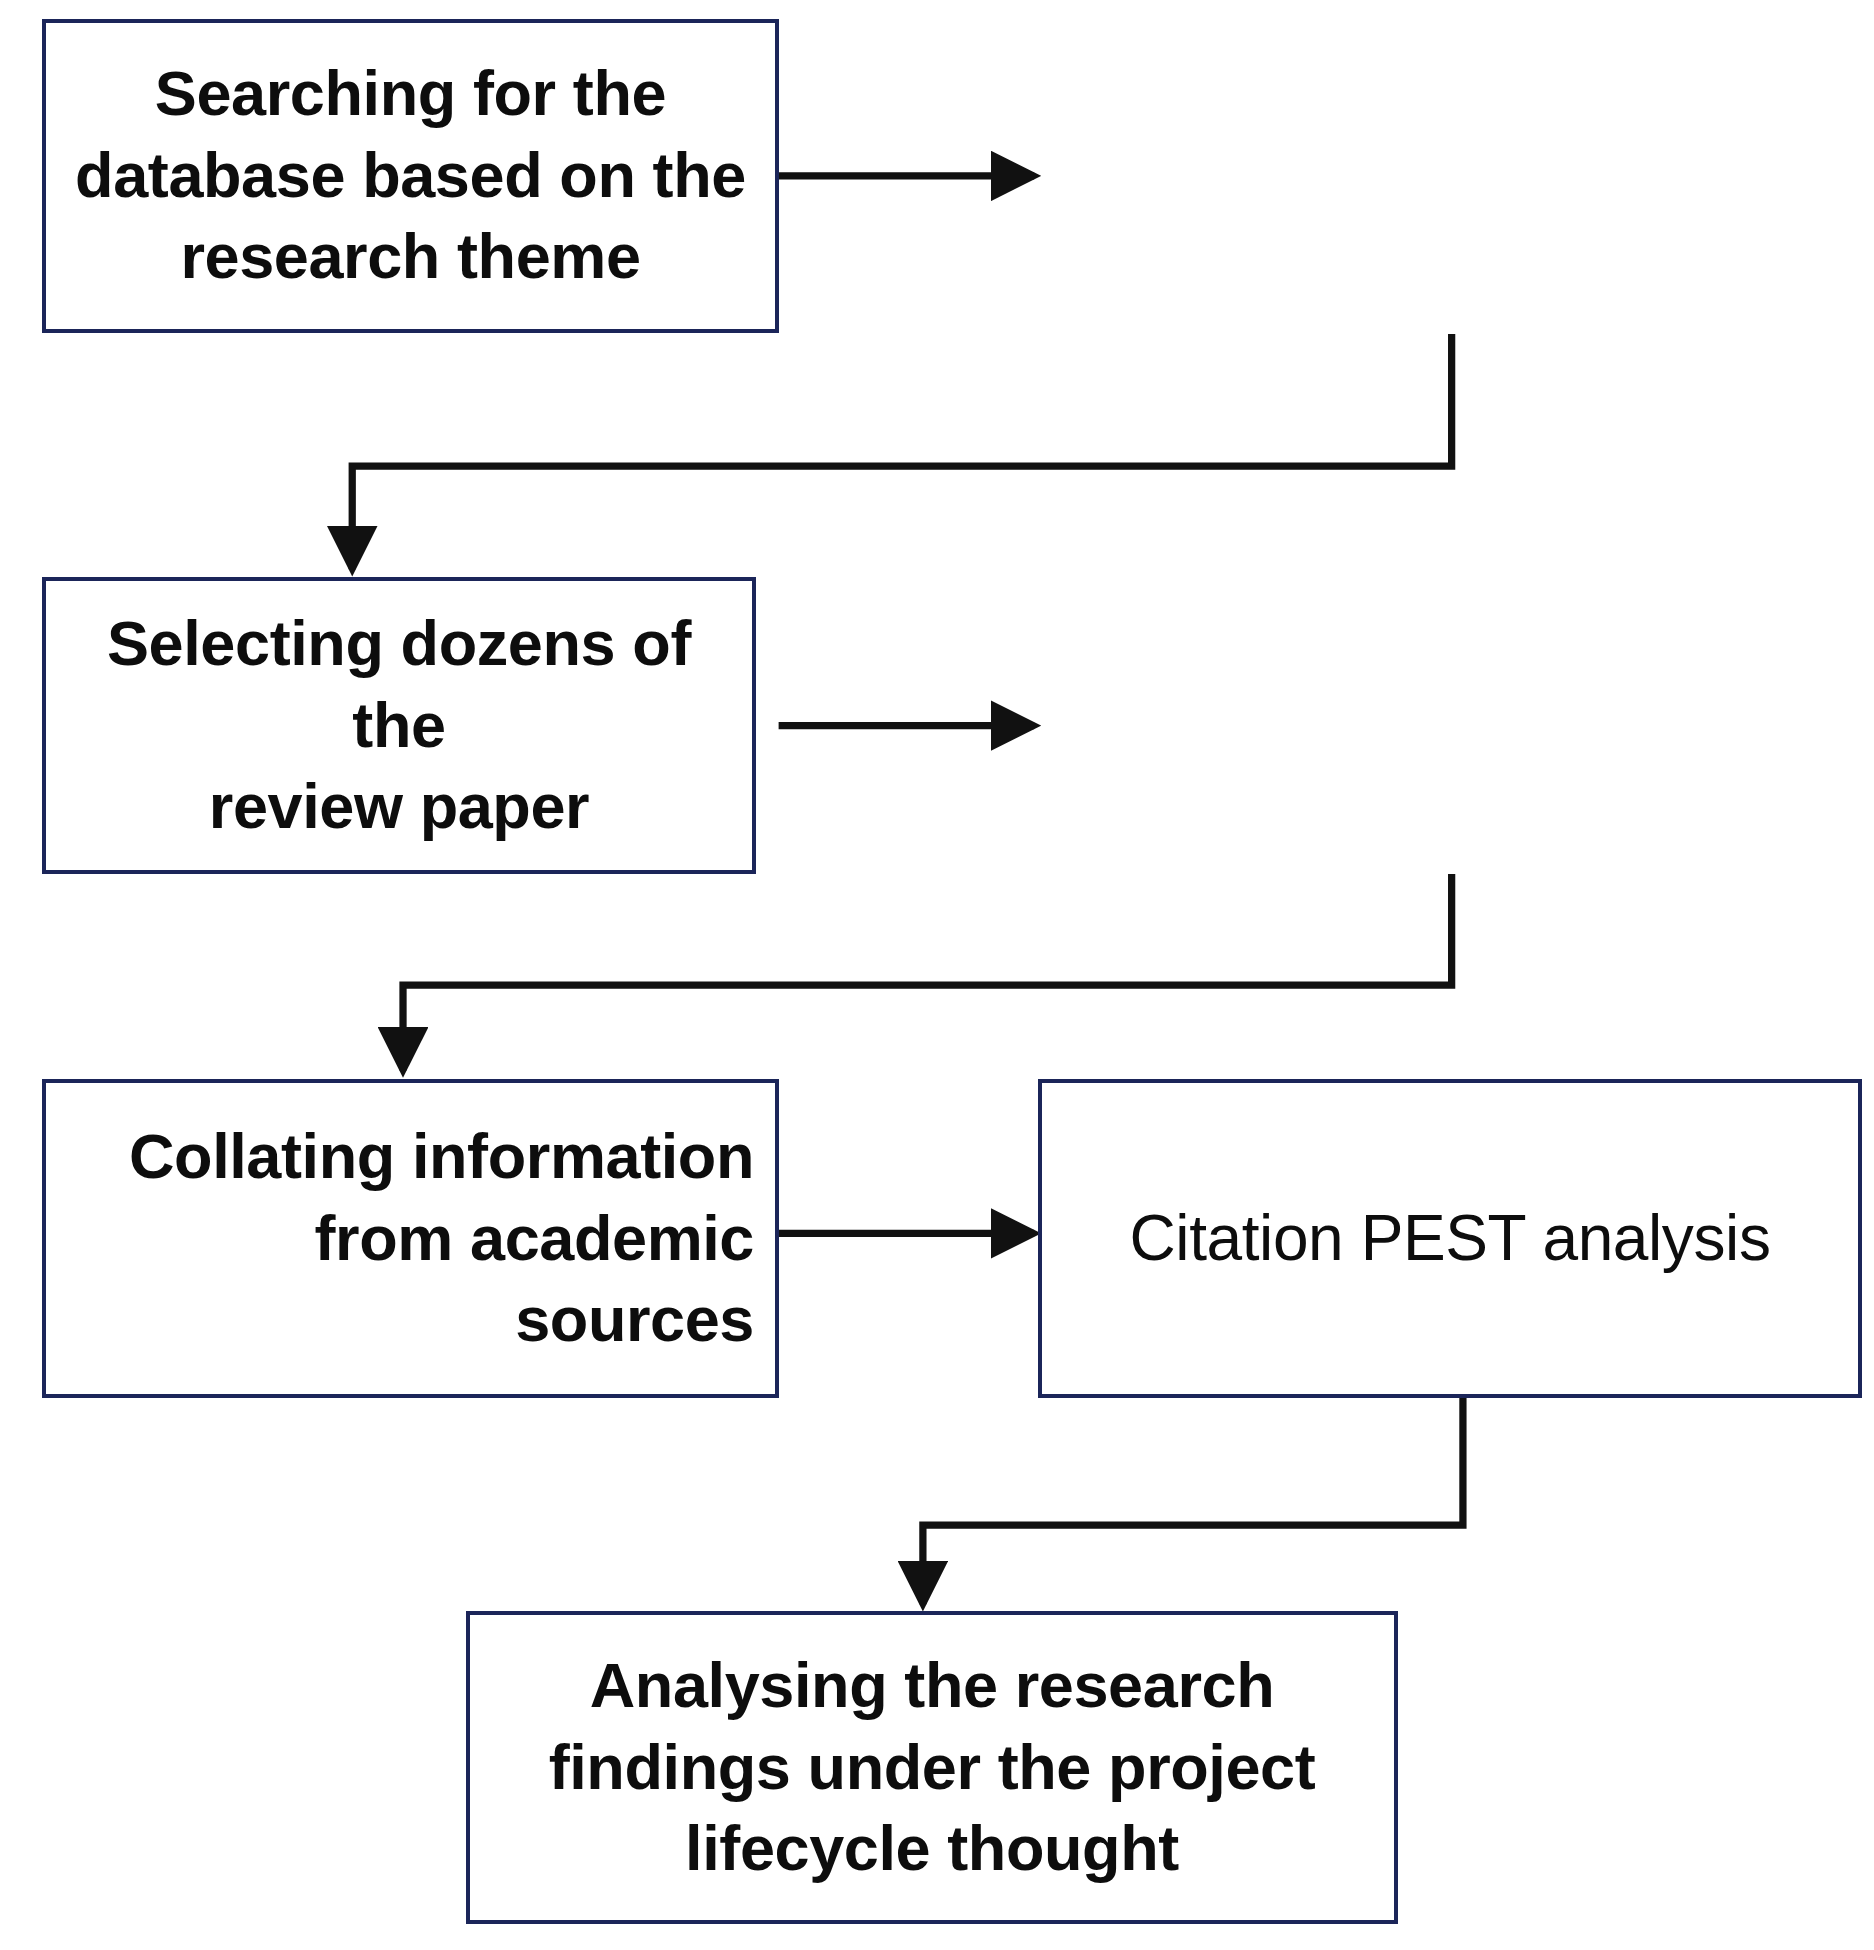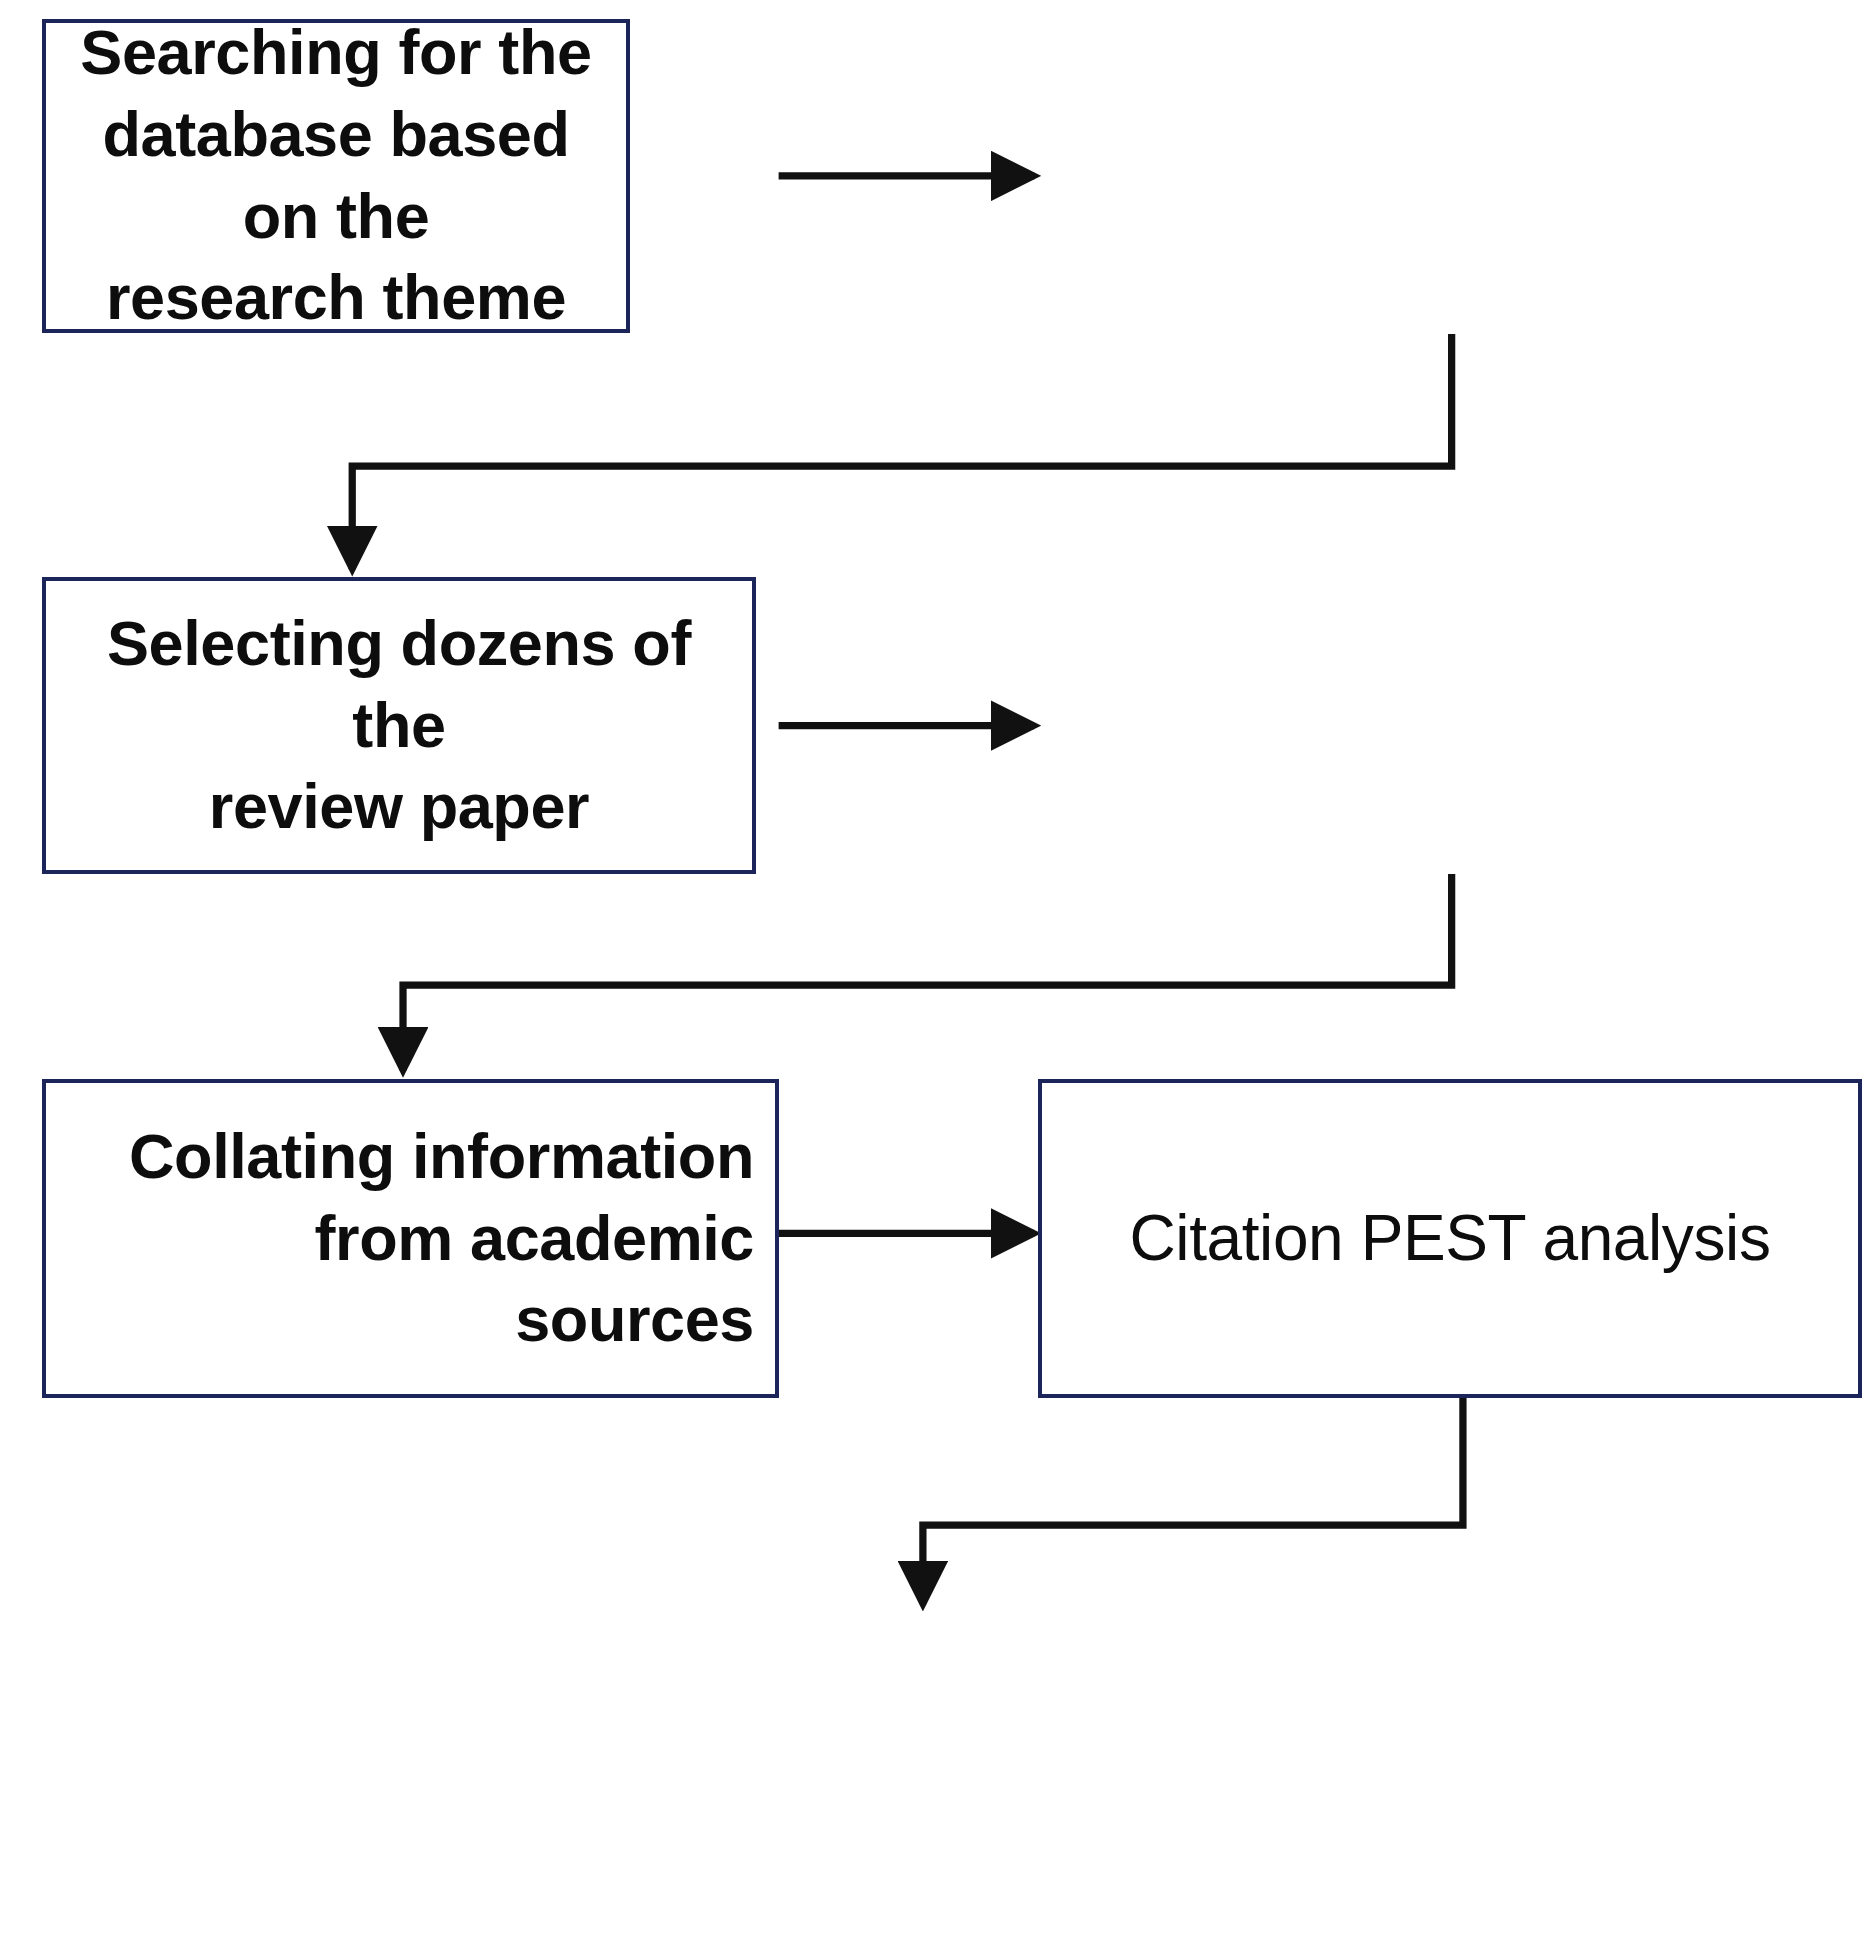--- a/index.html
+++ b/index.html
@@ -81,21 +81,21 @@
 
     <g>
       <line x1="966" y1="1530" x2="1283" y2="1530" stroke="#111111" stroke-width="9" marker-end="url(#arrowhead)"></line>
     </g>
 
     <g>
       <path d="M 1815 1734 L 1815 1892 L 1145 1892 L 1145 1990" stroke="#111111" stroke-width="9" fill="none" marker-end="url(#arrowhead)"></path>
     </g>
   </svg>
 
-  <div class="node" style="left:42px; top:18.5px; width:588px; height:314px;align-items:center;">
+  <div class="node" style="left:42px; top:18.5px; width:737px; height:314px;align-items:center;">
     <span class="node-label label-bold">Searching for the
 database based on the
 research theme</span>
   </div>
 
 
   <div class="node" style="left:42px; top:577px; width:714px; height:297px;">
     <span class="node-label label-bold">Selecting dozens of the
 review paper</span>
   </div>
@@ -103,15 +103,20 @@
 
   <div class="node" style="left:42px; top:1079px; width:737px; height:319px;text-align:right;">
     <span class="node-label label-bold">Collating information
 from academic sources</span>
   </div>
 
   <div class="node" style="left:1038px; top:1079px; width:824px; height:319px;">
     <span class="node-label label-regular">Citation PEST analysis</span>
   </div>
 
+  <div class="node" style="left:466px; top:1611px; width:932px; height:313px;">
+    <span class="node-label label-bold">Analysing the research
+findings under the project
+lifecycle thought</span>
+  </div>
 
 </div>
 
 
 </body></html>

